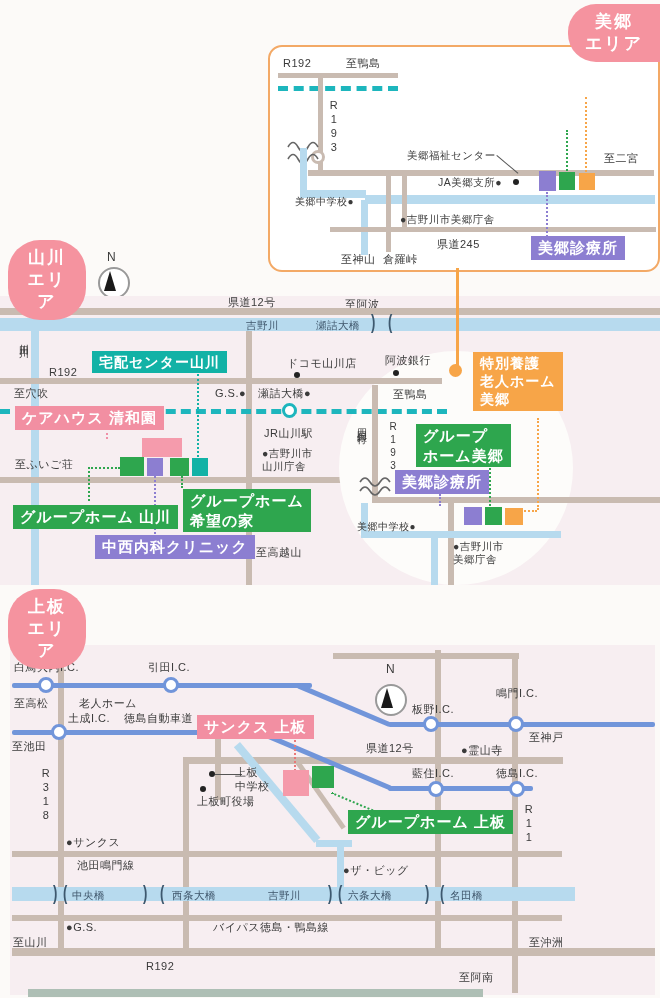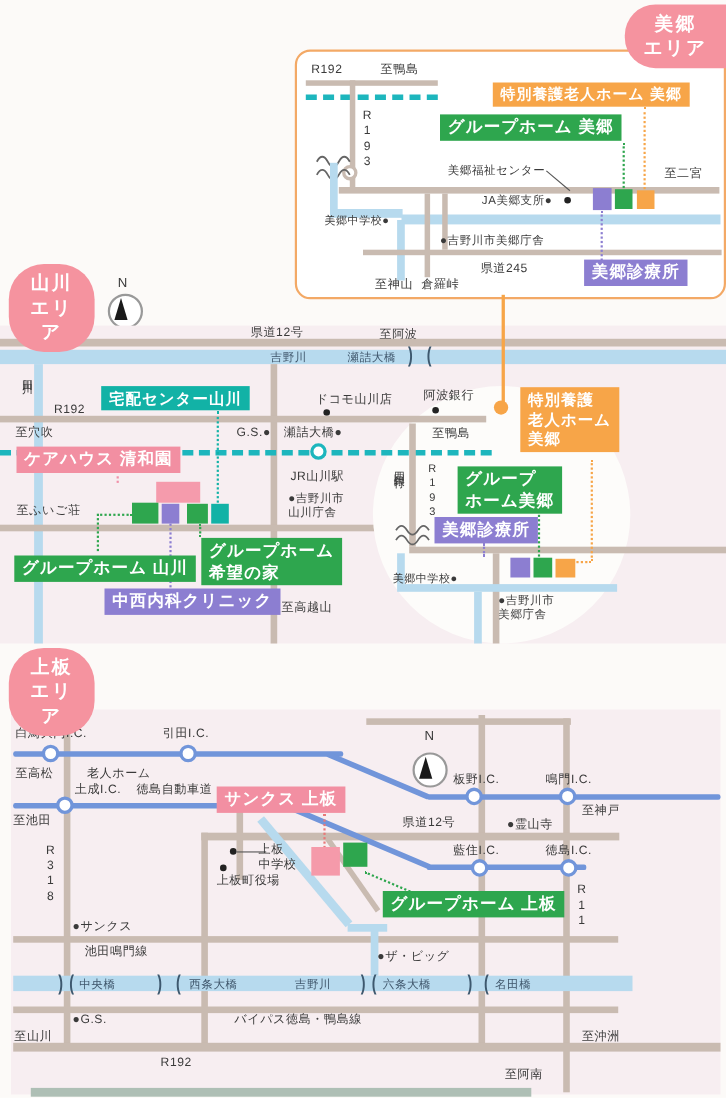--- a/index.html
+++ b/index.html
@@ -85,22 +85,20 @@
 
     <span class="t s105" style="left:137px;top:102px">美郷福祉センター</span>
     <span class="t s105" style="left:168px;top:129px">JA美郷支所●</span>
     <span class="t" style="left:334px;top:105px">至二宮</span>
     <span class="t s10" style="left:25px;top:149px">美郷中学校●</span>
     <span class="t s105" style="left:130px;top:166px">●吉野川市美郷庁舎</span>
     <span class="t" style="left:167px;top:191px">県道245</span>
     <span class="t" style="left:71px;top:206px">至神山</span>
     <span class="t" style="left:113px;top:206px">倉羅峠</span>
 
-    <div class="tag tg-orange sm" style="left:178px;top:28px">特別養護老人ホーム 美郷</div>
-    <div class="tag tg-green" style="left:130px;top:57px">グループホーム 美郷</div>
     <div class="tag tg-purple" style="left:261px;top:189px">美郷診療所</div>
   </div>
 
   <div style="position:absolute;left:456px;top:268px;width:3px;height:100px;background:var(--orange,#f7a548);z-index:4"></div>
   <div style="position:absolute;left:449px;top:364px;width:13px;height:13px;border-radius:50%;background:var(--orange,#f7a548);z-index:4"></div>
 
   <div class="badge" style="left:8px;top:240px;width:52px">山川
 エリア</div>
   <span class="t" style="left:107px;top:250px;font-size:12px">N</span>
   <div class="cc" style="left:98px;top:267px"></div>
@@ -247,21 +245,21 @@
 
     <span class="t" style="left:4px;top:16px">白鳥大内I.C.</span>
     <span class="t" style="left:138px;top:16px">引田I.C.</span>
     <span class="t" style="left:4px;top:52px">至高松</span>
     <span class="t" style="left:69px;top:52px">老人ホーム</span>
     <span class="t" style="left:58px;top:67px">土成I.C.</span>
     <span class="t" style="left:114px;top:67px">徳島自動車道</span>
     <span class="t" style="left:2px;top:95px">至池田</span>
     <span class="t vt" style="left:28px;top:122px">R318</span>
     <span class="t" style="left:402px;top:58px">板野I.C.</span>
-    <span class="t" style="left:486px;top:58px">鳴門I.C.</span>
+    <span class="t" style="left:486px;top:42px">鳴門I.C.</span>
     <span class="t" style="left:519px;top:86px">至神戸</span>
     <span class="t" style="left:356px;top:97px">県道12号</span>
     <span class="t" style="left:451px;top:99px">●霊山寺</span>
     <span class="t" style="left:402px;top:122px">藍住I.C.</span>
     <span class="t" style="left:486px;top:122px">徳島I.C.</span>
     <span class="t vt" style="left:511px;top:158px">R11</span>
 
     <div class="tag tg-pink" style="left:187px;top:70px">サンクス 上板</div>
     <div class="dv" style="left:284px;top:95px;height:31px;border-color:#e87878"></div>
     <div style="position:absolute;left:273px;top:125px;width:26px;height:26px;background:#f59aaa"></div>

